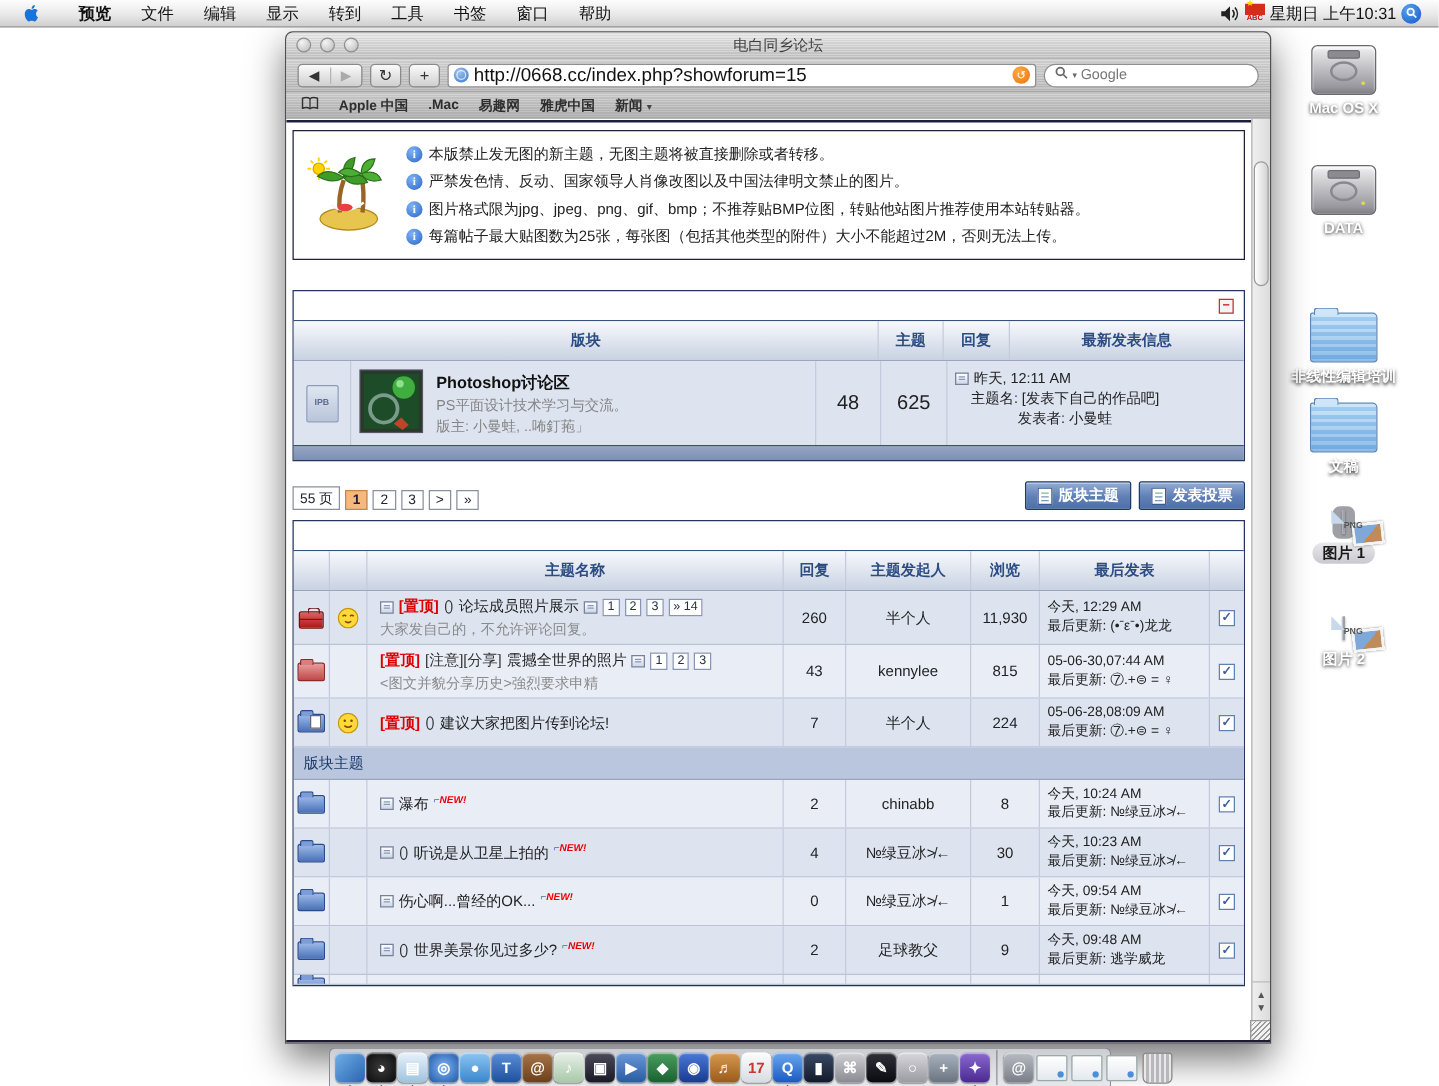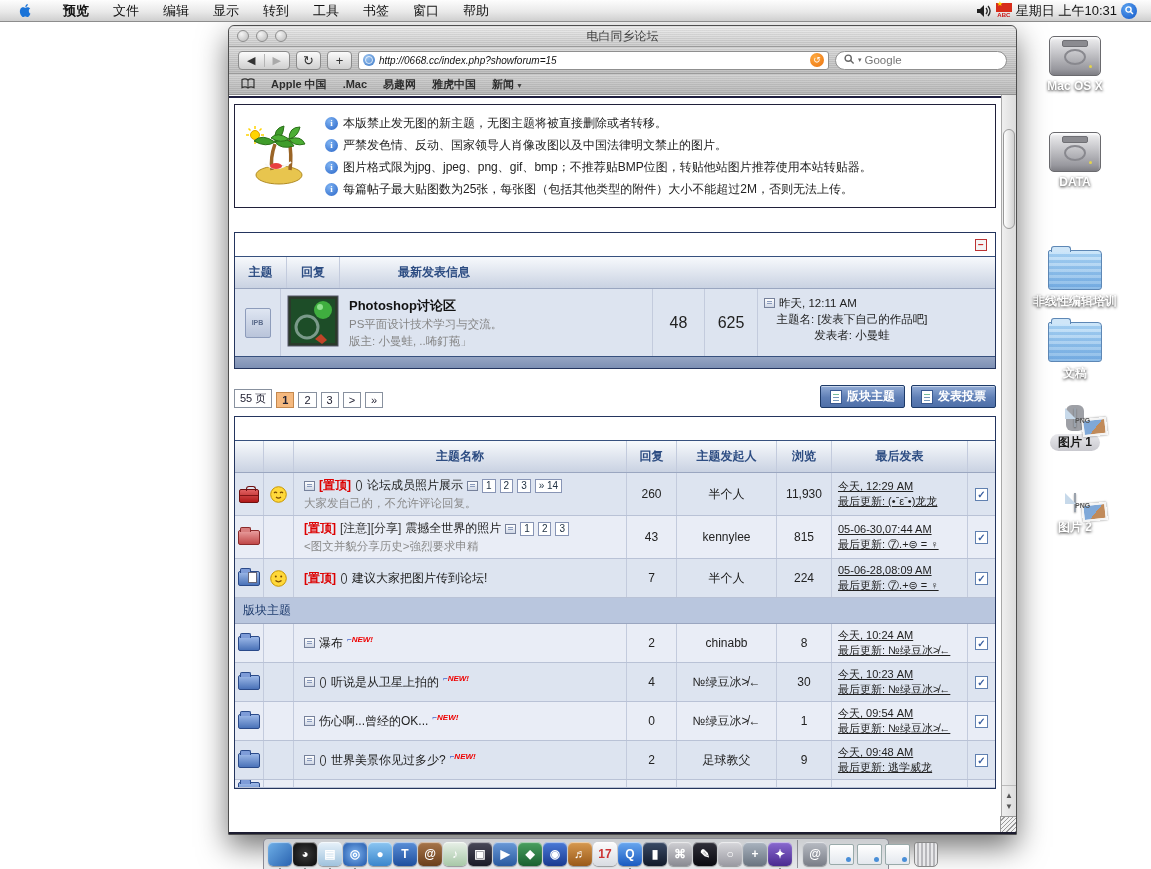--- a/index.html
+++ b/index.html
@@ -60,21 +60,21 @@
   .toolbar{ height:27px; display:flex; align-items:center; gap:6px; padding:0 9px;
     background:repeating-linear-gradient(0deg,rgba(255,255,255,.15) 0 1px, rgba(0,0,0,.04) 1px 2px), linear-gradient(180deg,#d6d6d6,#b8b8b8);
     border-bottom:1px solid #9a9a9a;}
   .tbtn{ height:19px; border:1px solid #8a8a8a; border-radius:4px; background:linear-gradient(180deg,#fbfbfb,#cfcfcf);
     display:flex; align-items:center; justify-content:center; font-size:13px; color:#333; }
   .navcap{ width:52px; display:flex; }
   .navcap span{ flex:1; text-align:center; font-size:11px; }
   .navcap .fwd{ color:#aaa; border-left:1px solid #b5b5b5; }
   .sq{ width:25px; }
   .urlfield{ flex:1; height:19px; border:1px solid #8f8f8f; border-radius:3px; background:#fff; display:flex; align-items:center; padding:0 4px; gap:4px;}
-  .urlfield input{ flex:1; border:none; outline:none; font-size:10px; color:#111; font-family:"Liberation Sans",sans-serif; background:transparent;font-style:italic;}
+  .urlfield input{ flex:1; border:none; outline:none; font-size:15px; color:#111; font-family:"Liberation Sans",sans-serif; background:transparent;}
   .globe{ width:12px; height:12px; border-radius:50%; background:radial-gradient(circle at 35% 30%,#9cc4f0,#3a78c8); position:relative; flex:none;}
   .globe::before{ content:""; position:absolute; inset:2px; border:1px solid rgba(255,255,255,.75); border-radius:50%; }
   .snapback{ width:14px; height:14px; border-radius:50%; background:radial-gradient(circle at 35% 30%,#ffa93f,#ea7310); color:#fff; font-size:9px; line-height:14px; text-align:center; flex:none;}
   .searchfield{ width:172px; height:19px; border:1px solid #8f8f8f; border-radius:10px; background:#fff; display:flex; align-items:center; padding:0 8px; gap:3px;}
   .searchfield input{ flex:1; border:none; outline:none; font-size:11.5px; color:#333; background:transparent; font-family:Liberation Sans, sans-serif; min-width:0;}
   .mag{ flex:none; }
   .caret-sm{ font-size:7px; color:#666; }
   .bookbar{ height:21px; display:flex; align-items:center; gap:16px; padding:0 12px; font-size:11px; font-weight:700; color:#2e2e2e;
     background:repeating-linear-gradient(0deg,rgba(255,255,255,.12) 0 1px, rgba(0,0,0,.04) 1px 2px), linear-gradient(180deg,#cfcfcf,#b2b2b2);
     border-bottom:1px solid #8f8f8f;}
@@ -134,21 +134,21 @@
   .tsub{ color:#8a8a8a; font-size:11.5px; }
   .pin{ color:#d00; font-weight:700; }
   .tags{ color:#333; }
   .tlink{ color:#222; text-decoration:none; }
   .mini{ width:11px; height:10px; border:1px solid #76819b; background:linear-gradient(180deg,#fff,#cfd7e6); position:relative; flex:none;}
   .mini::before{ content:""; position:absolute; left:2px; right:2px; top:2px; height:1px; background:#8fa; background:#8899bb; box-shadow:0 2px 0 #8899bb;}
   .clip{ width:6px; height:11px; border:1.5px solid #333; border-radius:3px / 5px; flex:none; margin:0 1px;}
   .pgbox{ border:1px solid #8895b5; background:#fff; color:#234; font-size:10px; line-height:12px; padding:0 3px; }
   .newb{ color:#e00; font-size:8px; font-weight:700; font-style:italic; position:relative; top:-4px; }
   .newb::before{ content:"⌐"; color:#46c; font-style:normal; }
-  .t-lastc{ flex-direction:column; align-items:flex-start !important; justify-content:center; font-size:11px !important; line-height:15px; padding-left:6px !important;text-decoration:underline;}
+  .t-lastc{ flex-direction:column; align-items:flex-start !important; justify-content:center; font-size:11px !important; line-height:15px; padding-left:6px !important;}
   .checkbox{ width:13px; height:13px; border:1px solid #6080b0; background:#fff; color:#3a5fa0; font-size:10px; line-height:12px; text-align:center; font-weight:700;}
   .checkbox::before{ content:"✓"; }
   .secbar{ background:#b9c6de; border-bottom:1px solid #9aa6c0; color:#1d3b6d; font-size:12px; padding:4px 8px; }
   
   .fic{ width:22px; height:15px; position:relative; border-radius:2px; flex:none; }
   .fic::before{ content:""; position:absolute; top:-4px; left:1px; width:9px; height:4px; border-radius:2px 2px 0 0; }
   .f-blue{ background:linear-gradient(180deg,#9db9e8,#4a72b8); border:1px solid #2a4a8a; }
   .f-blue::before{ background:#7e9cd8; border:1px solid #2a4a8a; border-bottom:none; }
   .f-red{ background:linear-gradient(180deg,#e89d9d,#c04848); border:1px solid #8a2a2a; }
   .f-red::before{ background:#d87e7e; border:1px solid #8a2a2a; border-bottom:none; }
@@ -339,20 +339,21 @@
         </div>
 
         <div class="panel">
           <div class="phead">
             <span class="arr">▸</span>
             <span>终极贴图 子论坛</span>
             <span class="spread"></span>
             <span class="collapse">−</span>
           </div>
           <div class="colhead">
+            <div class="c sf-main">版块</div>
             <div class="c sf-top">主题</div>
             <div class="c sf-re">回复</div>
             <div class="c sf-last">最新发表信息</div>
           </div>
           <div class="sfrow">
             <div class="c sf-ipb">
               <span class="ipbbox">IPB</span>
             </div>
             <div class="c sf-info">
               <span>

